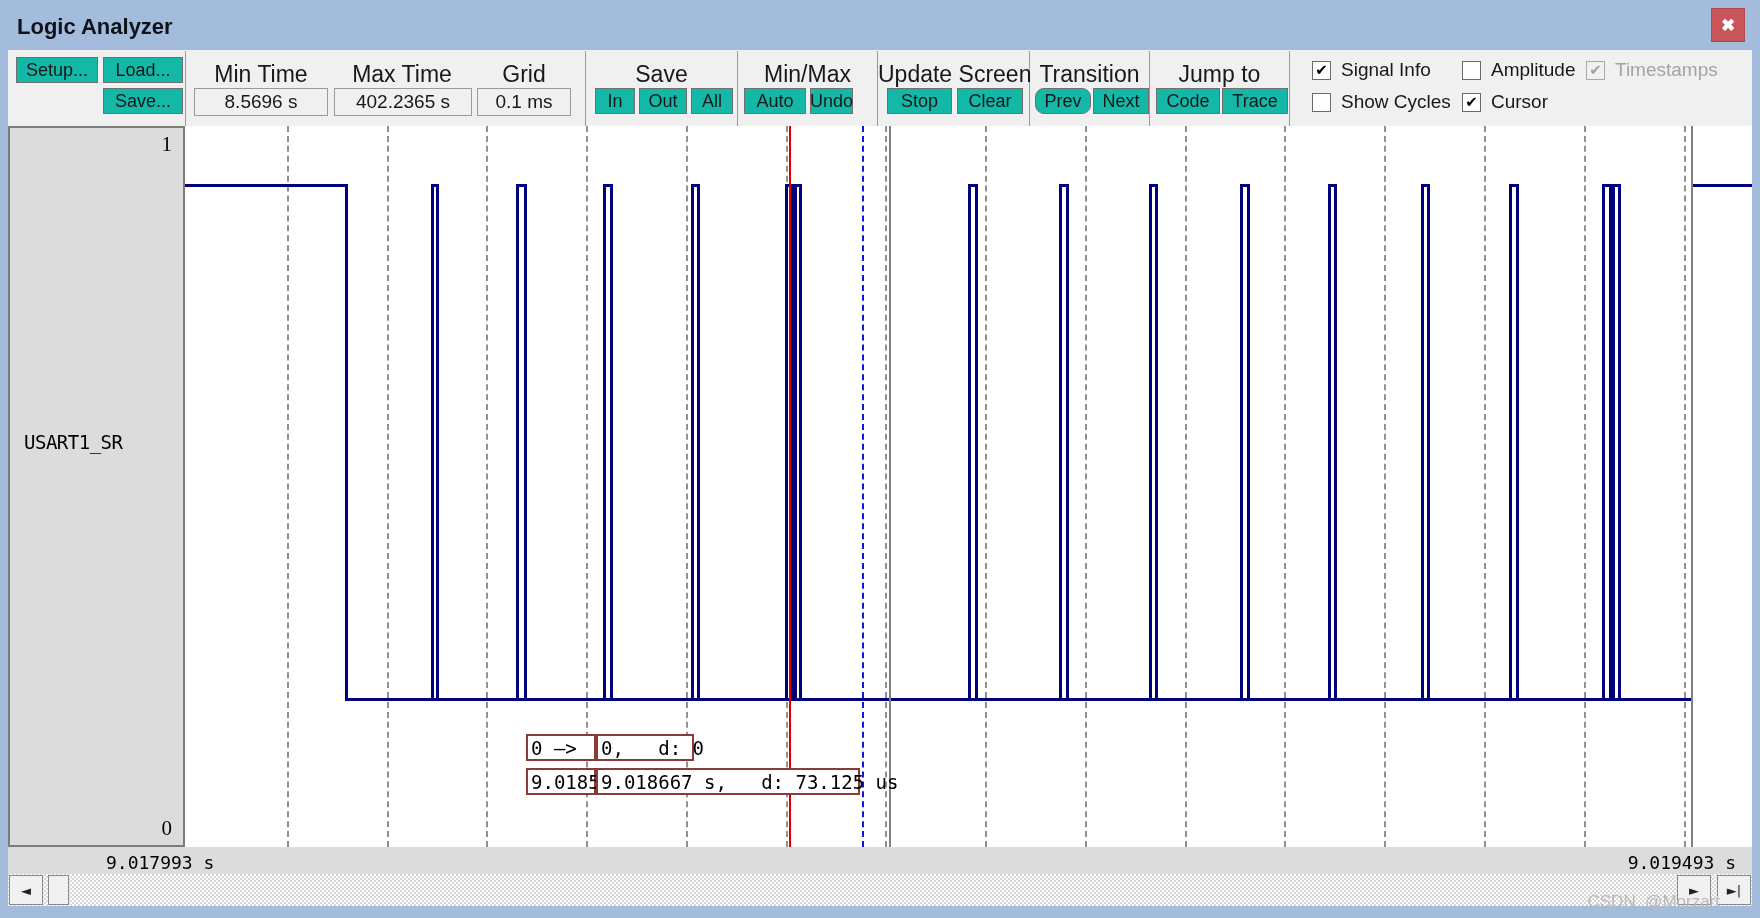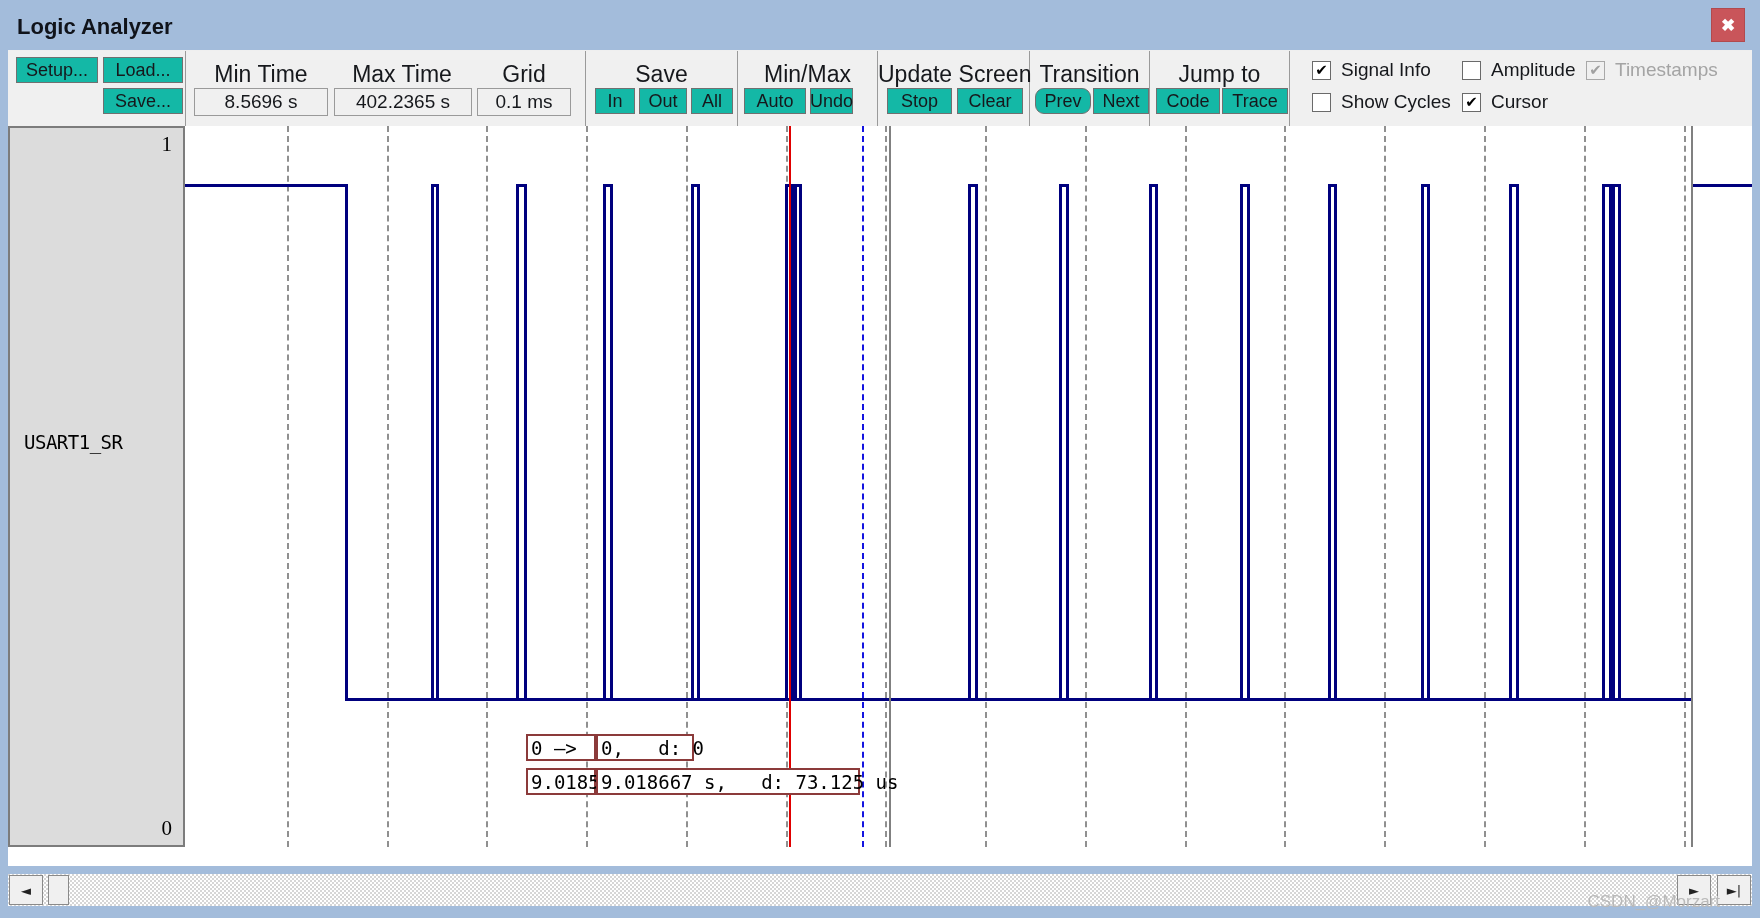--- a/index.html
+++ b/index.html
@@ -314,20 +314,24 @@
         <div class="wave" style="left: 1506px; top: 58px; width: 61px; height: 3px;"></div>
         <div class="cur-red" style="left: 604px;"></div>
         <div class="cur-blue" style="left: 677px;"></div>
         <div class="cur-gray" style="left: 704px;"></div>
         <div class="cur-gray" style="left: 1506px;"></div>
       </div>
 
     <div class="annbox" style="left:518px;top:608px;width:70px;">0 —&gt;</div>
     <div class="annbox" style="left:588px;top:608px;width:98px;">0,   d: 0</div>
 
+    <div class="axisbar">
+      <div class="axis-left">9.017993 s</div>
+      <div class="axis-right">9.019493 s</div>
+    </div>
 
     <div class="annbox" style="left:518px;top:642px;width:70px;">9.01859</div>
     <div class="annbox" style="left:588px;top:642px;width:264px;">9.018667 s,   d: 73.125 us</div>
   </div>
 
   <div class="sbar">
     <div class="sbtn" style="left:1px;">
       <span class="arrow">◄</span>
     </div>
     <div class="sthumb" style="left:40px;width:21px;"></div>

